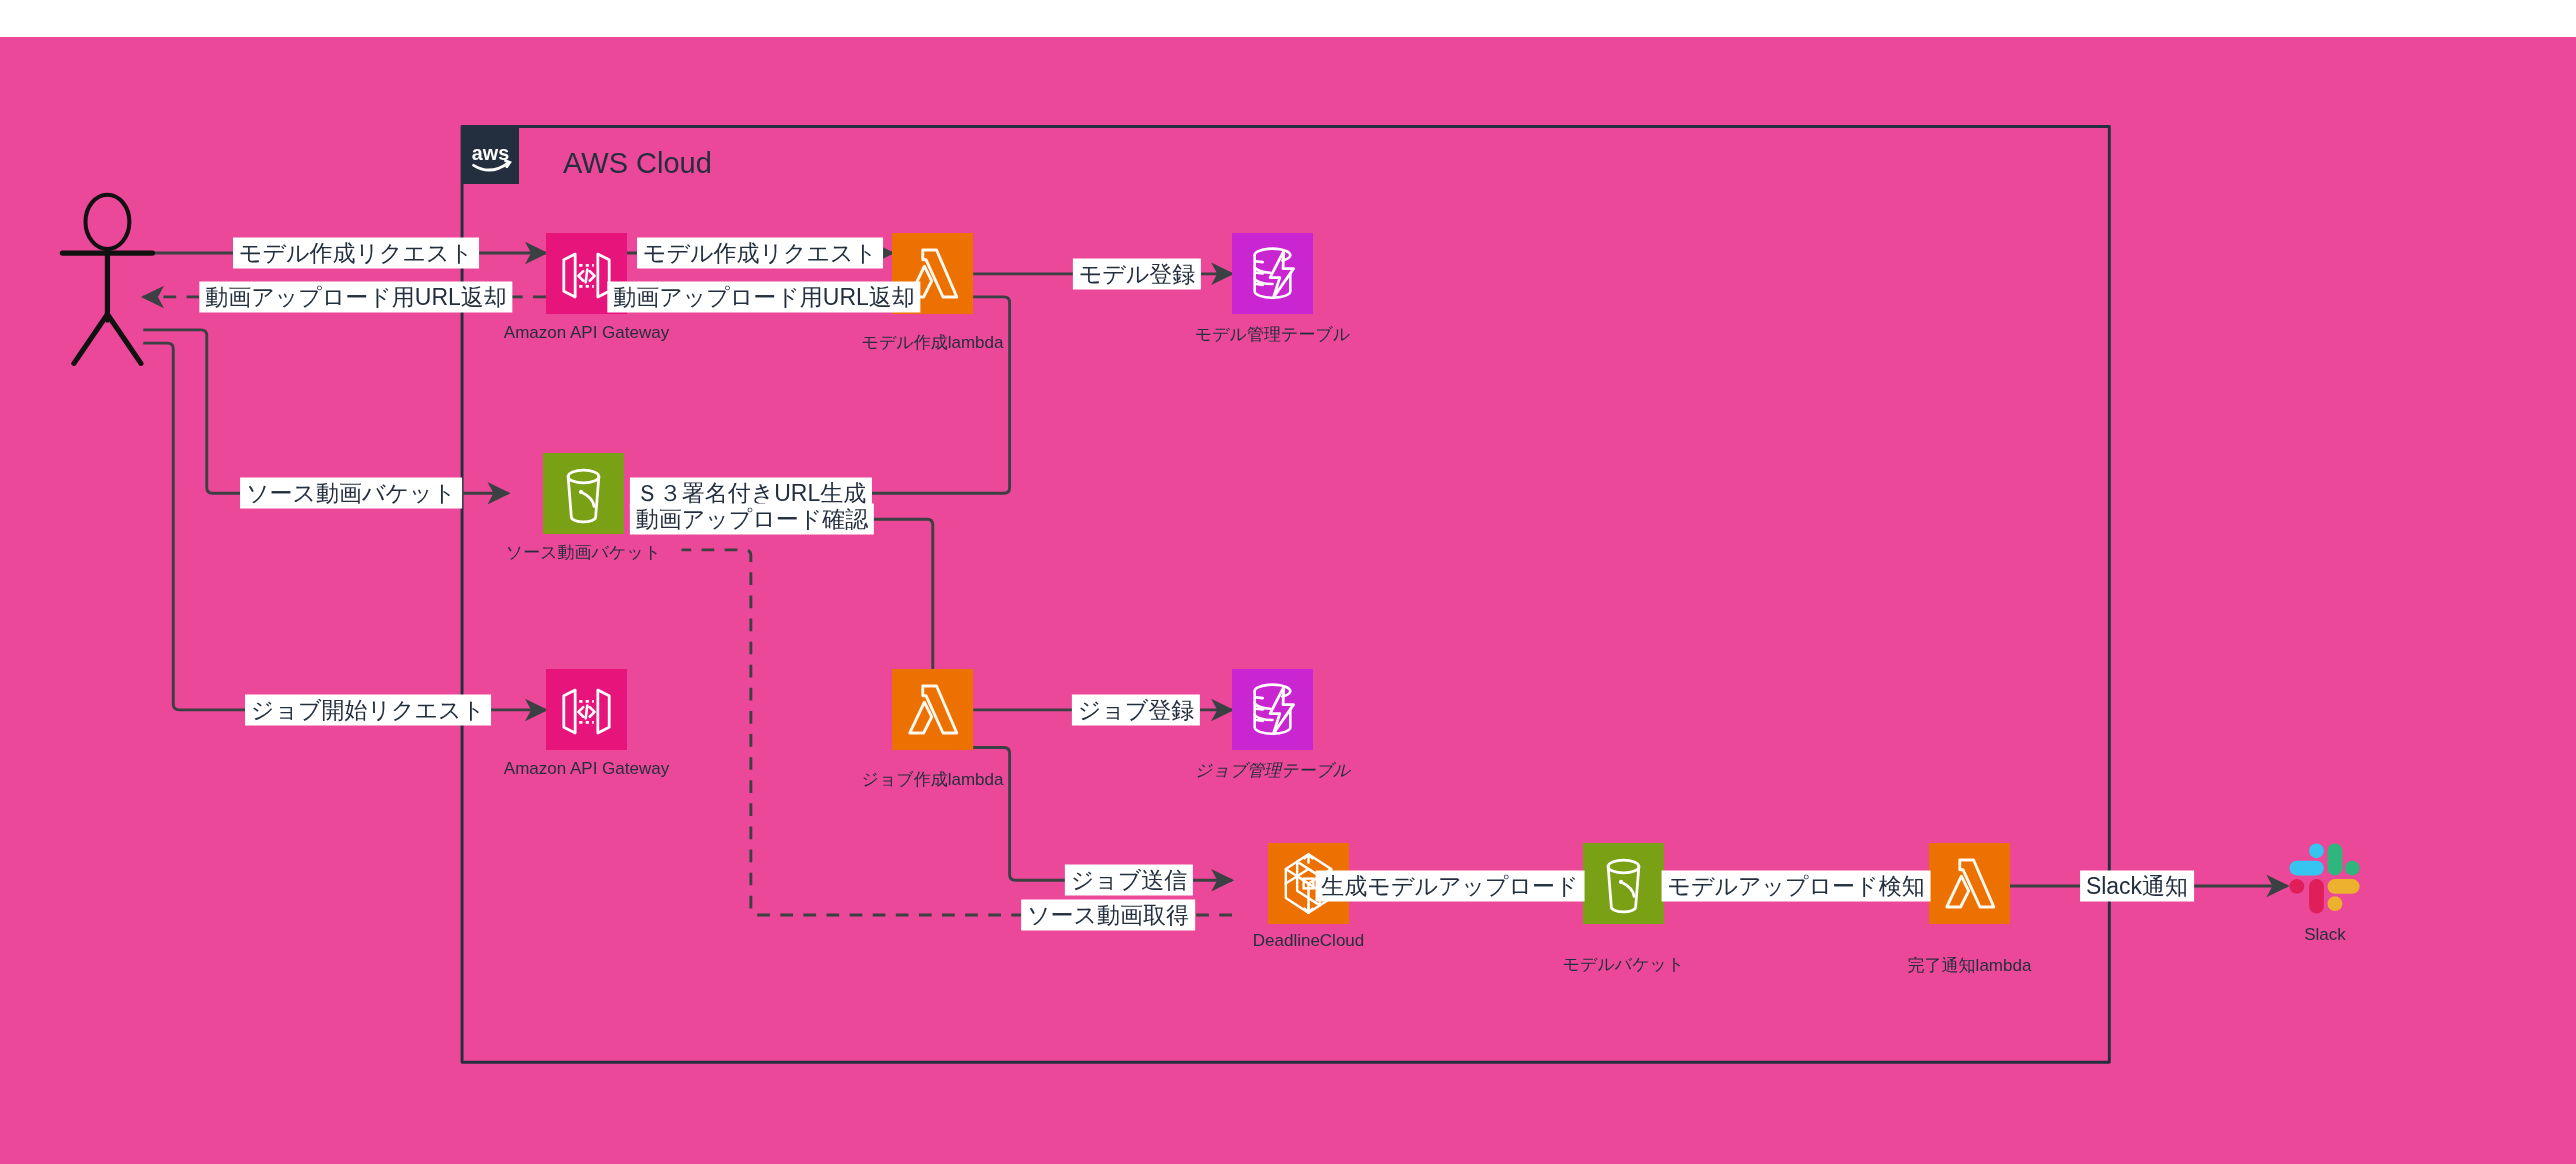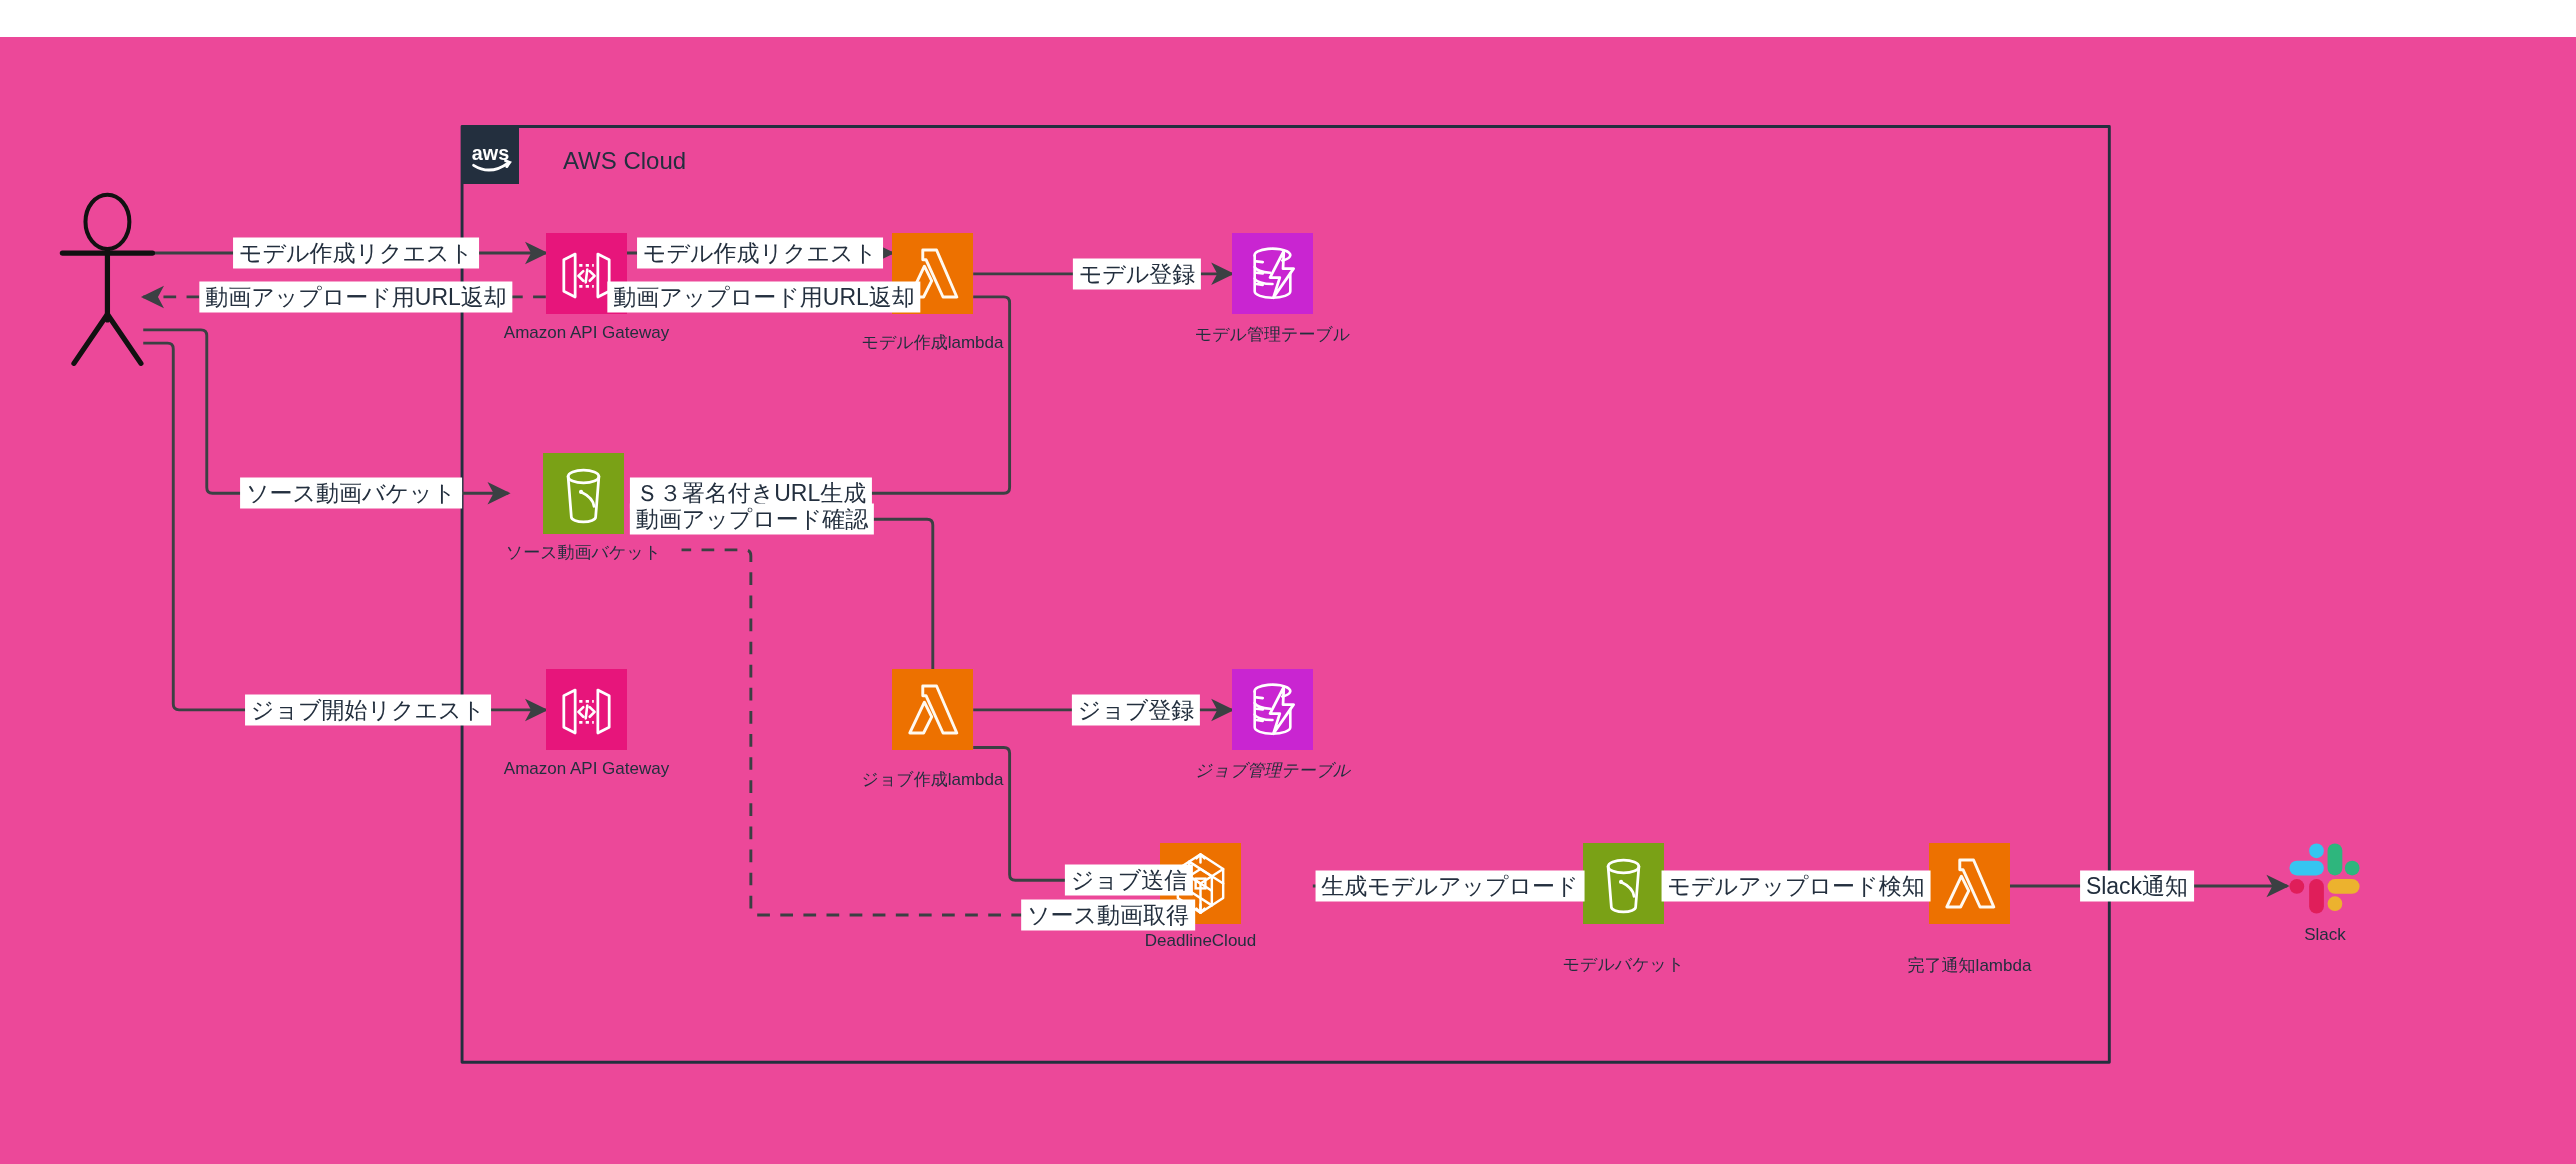--- a/index.html
+++ b/index.html
@@ -5,21 +5,21 @@
   html,body{margin:0;padding:0;background:#ffffff;}
   body{font-family:"Liberation Sans","DejaVu Sans",sans-serif;}
   #stage{position:relative;width:2576px;height:1165px;background:#ec4899;overflow:hidden;margin-top:37px;}
   svg.layer{position:absolute;left:0;top:0;width:2576px;height:1165px;}
   .node{position:absolute;}
   .node .box{width:81px;height:81px;display:block;}
   .node .cap{position:absolute;left:50%;transform:translateX(-50%);white-space:nowrap;
              font-size:17px;color:#232f3e;text-align:center;}
   .edge-label{position:absolute;white-space:nowrap;font-size:23px;color:#232f3e;
               background:#ffffff;padding:0 5.8px;transform:translate(-50%,-50%);}
-  #aws-title{position:absolute;left:563px;top:110px;font-size:24px;color:#232f3e;text-align:right;}
+  #aws-title{position:absolute;left:563px;top:110px;font-size:29px;color:#232f3e;text-align:right;}
   #aws-logo{position:absolute;left:462px;top:90px;width:57px;height:57px;background:#232f3e;}
 </style>
 </head>
 <body>
 
 <div id="stage">
 
   <svg class="layer" viewBox="0 0 4460 2017">
     <defs>
       <marker id="arw" markerWidth="9" markerHeight="9" refX="7.2" refY="4.5" orient="auto" markerUnits="strokeWidth">
@@ -160,21 +160,21 @@
         <path d="M28 28 L28 72 A22 8 0 0 0 72 72 L72 50"></path>
         <path d="M28 42 A22 8 0 0 0 47 49"></path>
         <path d="M28 56 A22 8 0 0 0 50 63"></path>
         <path d="M30 35 L38 36 M30 49 L38 50 M30 63 L38 64"></path>
       </g>
       <path d="M64 22 L47 55 L59 55 L51 80 L76 44 L63 44 Z" fill="none" stroke="#fff" stroke-width="3.4" stroke-linejoin="round"></path>
     </svg>
     <div class="cap" style="top:90px;font-style:italic;">ジョブ管理テーブル</div>
   </div>
 
-  <div class="node" style="left:1160px;top:806px;">
+  <div class="node" style="left:1268px;top:806px;">
     <svg class="box" viewBox="0 0 100 100">
       <rect width="100" height="100" fill="#ed7100"></rect>
       <g fill="none" stroke="#fff" stroke-width="3" stroke-linejoin="round" stroke-linecap="round">
         <path d="M50 14 L50 24 M45 19 L50 14 L55 19"></path>
         <path d="M50 76 L50 86 M45 81 L50 86 L55 81"></path>
         <path d="M22 32 L22 68 L50 86 L78 68 L78 32 L50 14 Z"></path>
         <path d="M22 32 L50 50 L78 32"></path>
         <path d="M50 50 L50 86"></path>
         <path d="M36 23 L36 59 L64 77 L64 41 Z"></path>
         <path d="M22 50 L50 32 L78 50"></path>

